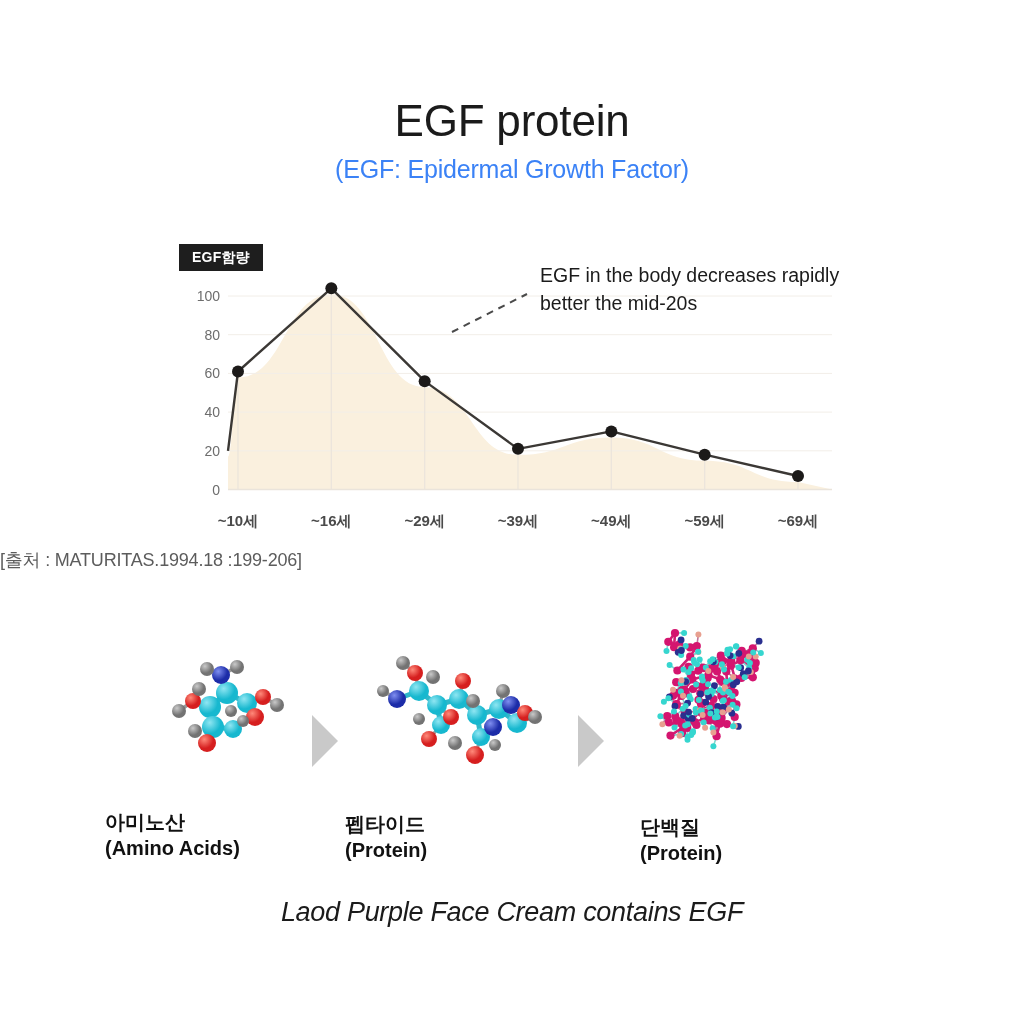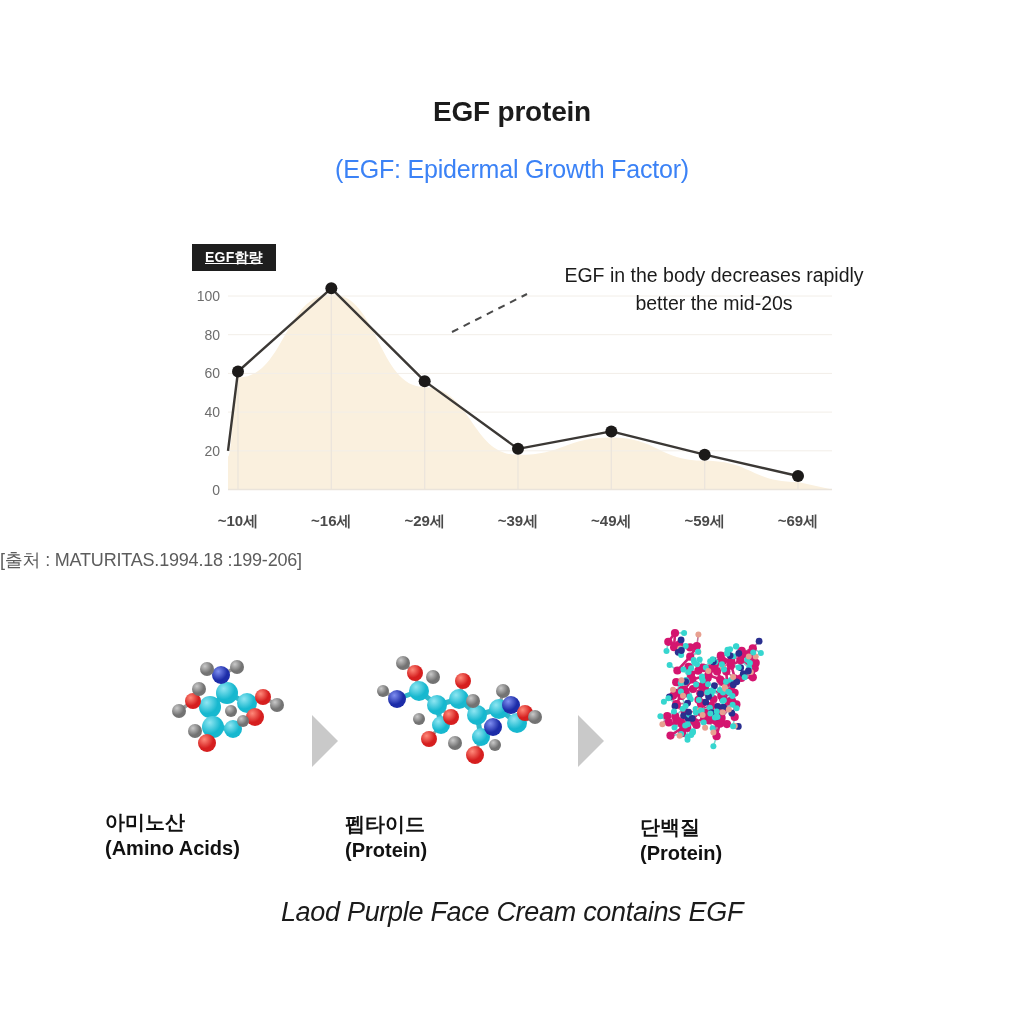--- a/index.html
+++ b/index.html
@@ -19,45 +19,44 @@
     background:#aea2c3;color:#ffffff;
     border-radius:22px;
     padding:9px 34px 11px 34px;
     font-size:21px;letter-spacing:.5px;
     line-height:1;
     white-space:nowrap;
   }
   .main-title{
     position:absolute;left:0;right:0;top:96px;
     text-align:center;
-    font-size:28px;font-weight:700;color:#1b1b1b;
+    font-size:44px;font-weight:400;color:#1b1b1b;
     letter-spacing:-.2px;
   }
   .sub-title{
     position:absolute;left:0;right:0;top:155px;
     text-align:center;
     font-size:25px;font-weight:400;color:#3b82f6;
     letter-spacing:-.2px;
   }
 
   
   .chart-wrap{position:absolute;left:0;top:0;width:1024px;height:600px;}
   .egf-badge{
-    position:absolute;left:192px;top:244px;
+    position:absolute;left:179px;top:244px;
     background:#1e1e1e;color:#ffffff;
     font-size:14px;font-weight:bold;
     padding:6px 13px 7px 13px;
     line-height:1;
     letter-spacing:.2px;
-    text-decoration:underline;
   }
   .chart-svg{position:absolute;left:0;top:0;}
   .annotation{
     position:absolute;left:540px;top:262px;width:348px;
-    text-align:center;font-size:19.5px;color:#1b1b1b;line-height:1.42;
+    text-align:left;font-size:19.5px;color:#1b1b1b;line-height:1.42;
   }
   .source{
     position:absolute;left:0;right:0;top:548px;
     text-align:left;font-size:18px;color:#5c5c5c;letter-spacing:-.2px;
   }
 
   
   .mol-row{position:absolute;left:0;top:625px;width:1024px;height:250px;}
   .mol{position:absolute;}
   .mol-img{position:absolute;}

